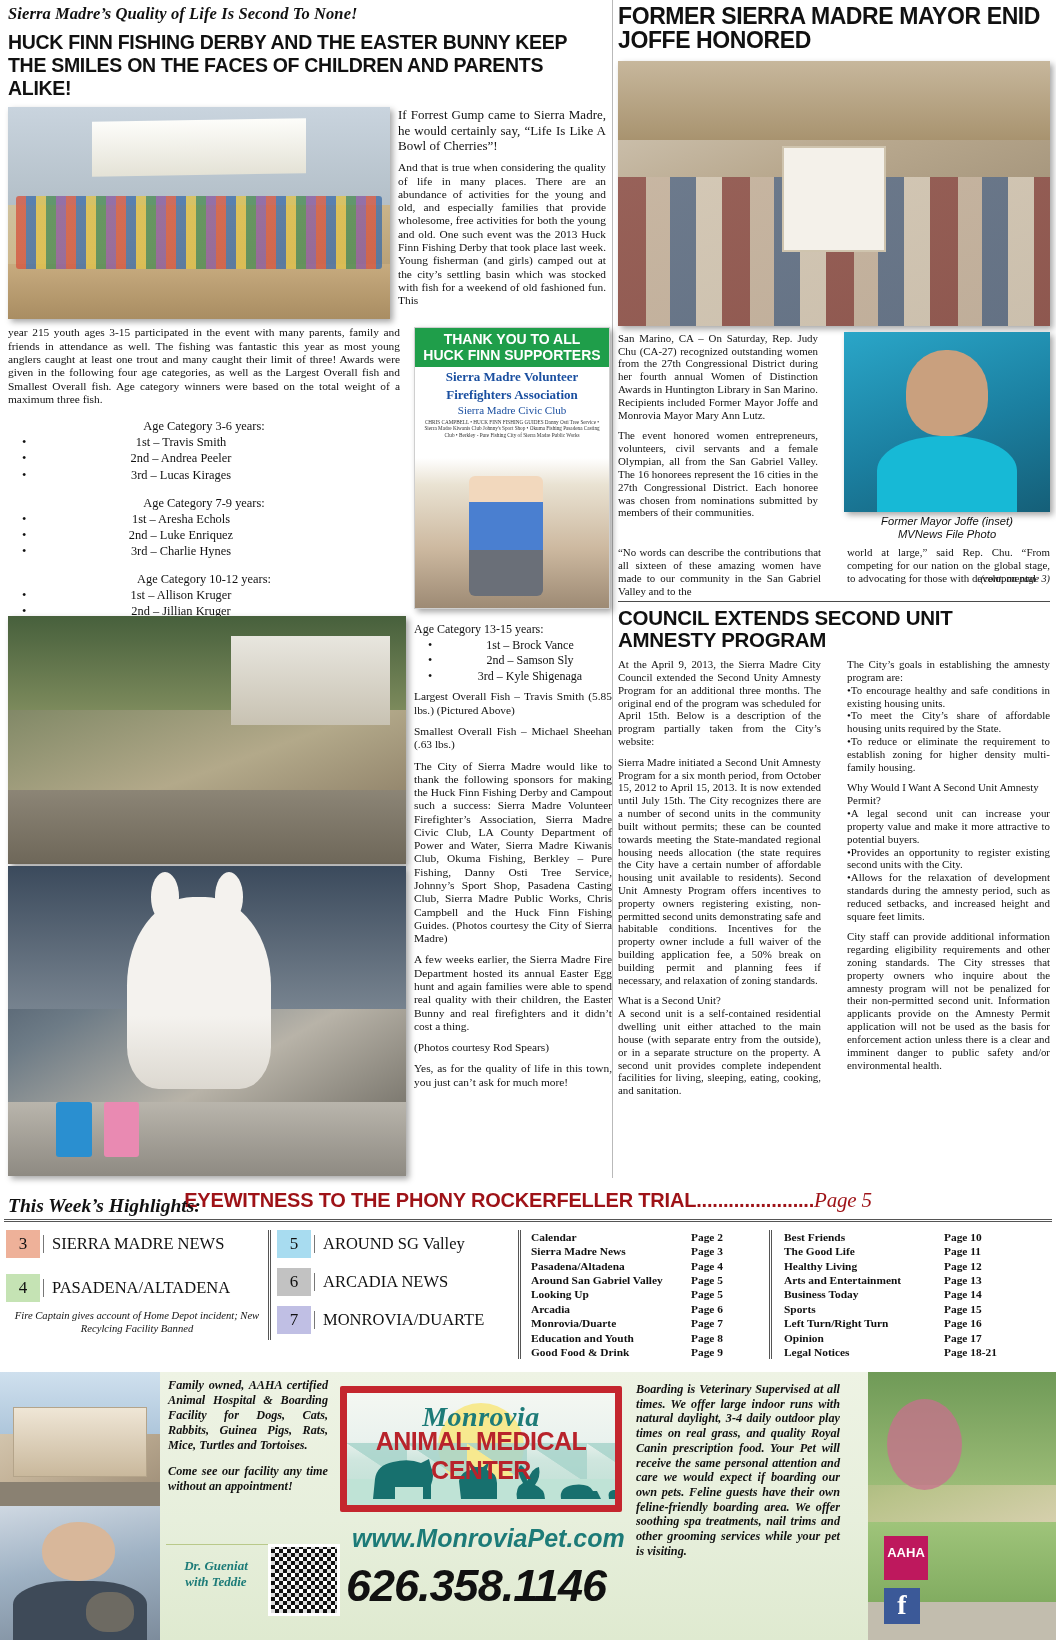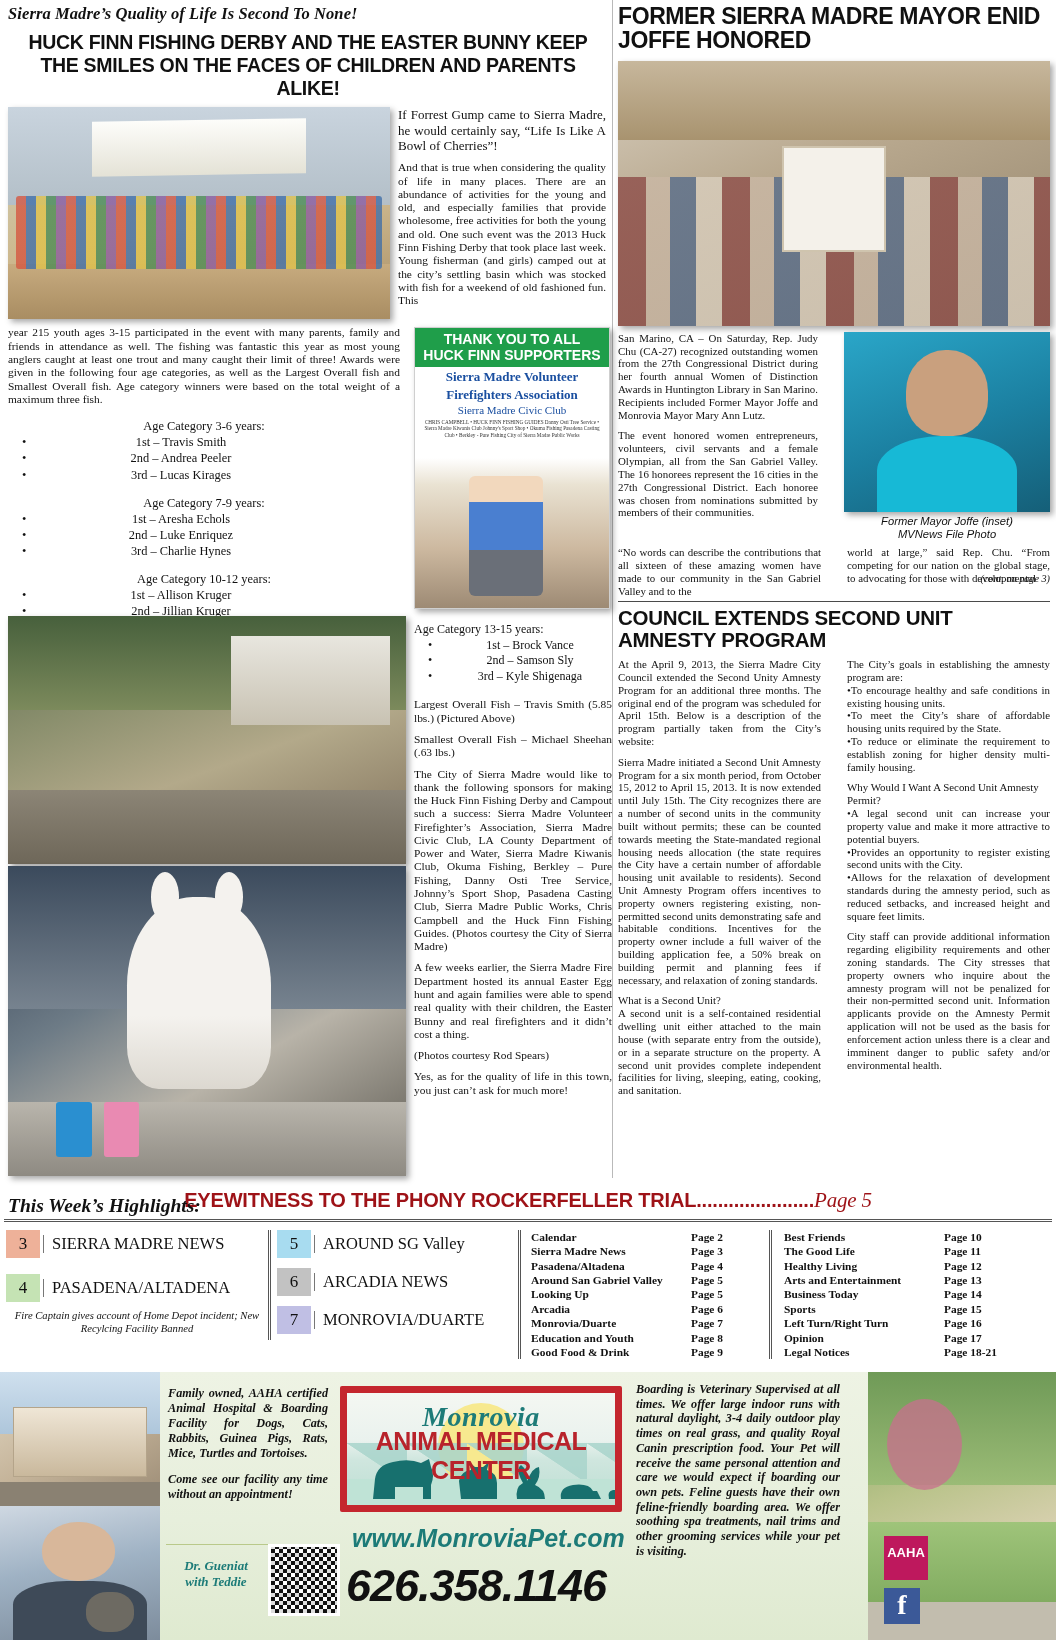--- a/index.html
+++ b/index.html
@@ -21,21 +21,21 @@
   
   #left-col { position:absolute; left:8px; top:4px; width:600px; }
   .kicker {
     font-family:"Liberation Serif", serif;
     font-style:italic; font-weight:bold; font-size:16.5px;
     letter-spacing:0.1px; margin:0 0 7px 0;
   }
   .headline-main {
     font-family:"Liberation Sans", sans-serif;
     font-weight:bold; font-size:19.5px; line-height:1.17;
-    letter-spacing:-0.3px; margin:0 0 8px 0;text-align:center;
+    letter-spacing:-0.3px; margin:0 0 8px 0;
   }
 
   .art-body { font-size:11.4px; line-height:1.165; }
   .art-body p { margin:0 0 8px 0; }
 
   .dropcapline { }
   .dropcapline .dc { font-size:13px; }
 
   
   .winners { font-size:12.4px; line-height:1.30; }
@@ -103,21 +103,21 @@
   .idx { display:flex; gap:0px; font-family:"Liberation Serif", serif; font-weight:bold; font-size:11.4px; line-height:1.26; }
   .idx-col { display:flex; }
   .idx-names { width:160px; }
   .idx-pages { width:78px; }
   .idx-col2 { padding-left:12px; }
 
   
   #ad { position:absolute; left:0; top:1372px; width:1056px; height:268px; }
   .ad-bg { position:absolute; inset:0; background:linear-gradient(180deg,#eef3e4 0%,#e7efdc 55%,#dfead0 100%); }
   .ad-text {
-    position:absolute; left:168px; top:14px; width:160px;
+    position:absolute; left:168px; top:6px; width:160px;
     font-family:"Liberation Serif", serif; font-style:italic; font-weight:bold;
     font-size:12.2px; line-height:1.22; text-align:justify; color:#111;
   }
   .ad-text p { margin:0 0 12px 0; }
   .ad-text-r {
     position:absolute; left:636px; top:10px; width:204px;
     font-family:"Liberation Serif", serif; font-style:italic; font-weight:bold;
     font-size:12.2px; line-height:1.205; text-align:justify; color:#111;
   }
   .logo-box {
@@ -299,21 +299,21 @@
           </div>
         <div class="wrow">
             <span class="bullet">•</span>
             <span class="wname" style="padding-right:0">2nd – Samson Sly</span>
           </div>
         <div class="wrow">
             <span class="bullet">•</span>
             <span class="wname" style="padding-right:0">3rd – Kyle Shigenaga</span>
           </div>
       </div>
-      <div class="art-body just" style="margin-top:14px;">
+      <div class="art-body just" style="margin-top:6px;">
         <p>Largest Overall Fish – Travis Smith (5.85 lbs.) (Pictured Above)</p>
         <p>Smallest Overall Fish – Michael Sheehan (.63 lbs.)</p>
         <p>The City of Sierra Madre would like to thank the following sponsors for making the Huck Finn Fishing Derby and Campout such a success: Sierra Madre Volunteer Firefighter’s Association, Sierra Madre Civic Club, LA County Department of Power and Water, Sierra Madre Kiwanis Club, Okuma Fishing, Berkley – Pure Fishing, Danny Osti Tree Service, Johnny’s Sport Shop, Pasadena Casting Club, Sierra Madre Public Works, Chris Campbell and the Huck Finn Fishing Guides.  (Photos courtesy the City of Sierra Madre)</p>
         <p>A few weeks earlier, the Sierra Madre Fire Department hosted its annual Easter Egg hunt and again families were able to spend real quality with their children, the Easter Bunny and real firefighters and it didn’t cost a thing.</p>
         <p>(Photos courtesy Rod Spears)</p>
         <p>Yes, as for the quality of life in this town, you just can’t ask for much more!</p>
       </div>
     </div>
 
     <div class="photo ph3 shadowbox" style="position:absolute; left:0px; top:862px; width:398px; height:310px;">

